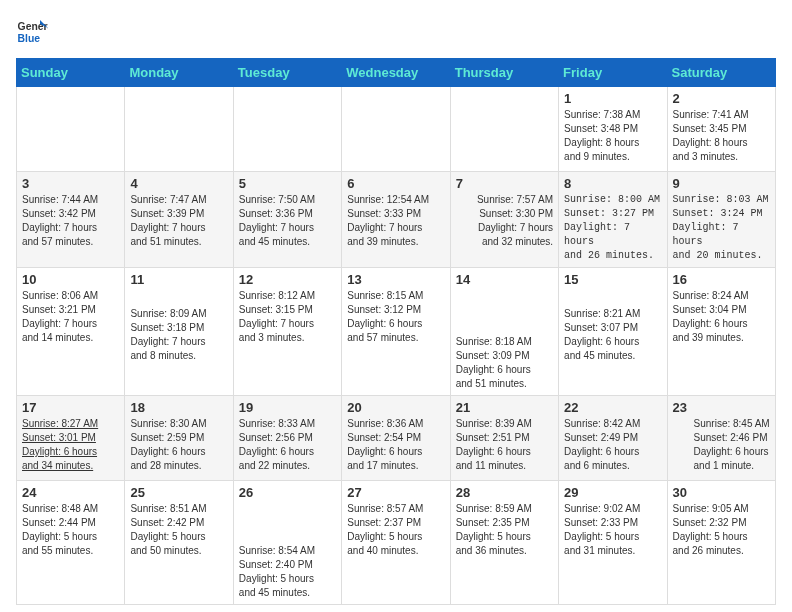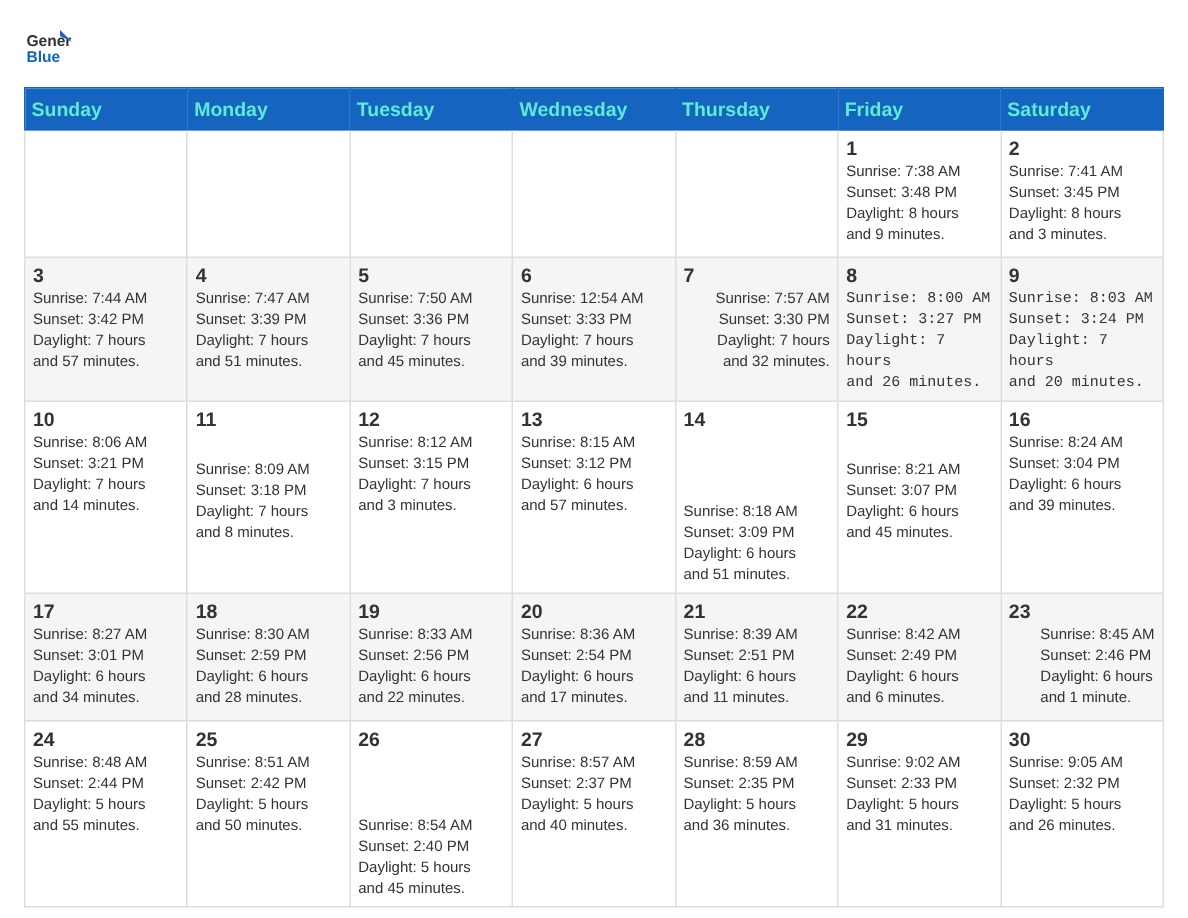--- a/index.html
+++ b/index.html
@@ -231,21 +231,21 @@
           <span class="day-number">16</span>
           <div class="day-info" style="white-space: pre-line;">Sunrise: 8:24 AM
 Sunset: 3:04 PM
 Daylight: 6 hours
 and 39 minutes.</div>
         </td>
       </tr>
       <tr>
         <td>
           <span class="day-number">17</span>
-          <div class="day-info" style="white-space: pre-line;">Sunrise: 8:27 AM
+          <div class="day-info" style="white-space: pre-line; text-decoration: underline;">Sunrise: 8:27 AM
 Sunset: 3:01 PM
 Daylight: 6 hours
 and 34 minutes.</div>
         </td>
         <td>
           <span class="day-number">18</span>
           <div class="day-info" style="white-space: pre-line;">Sunrise: 8:30 AM
 Sunset: 2:59 PM
 Daylight: 6 hours
 and 28 minutes.</div>

